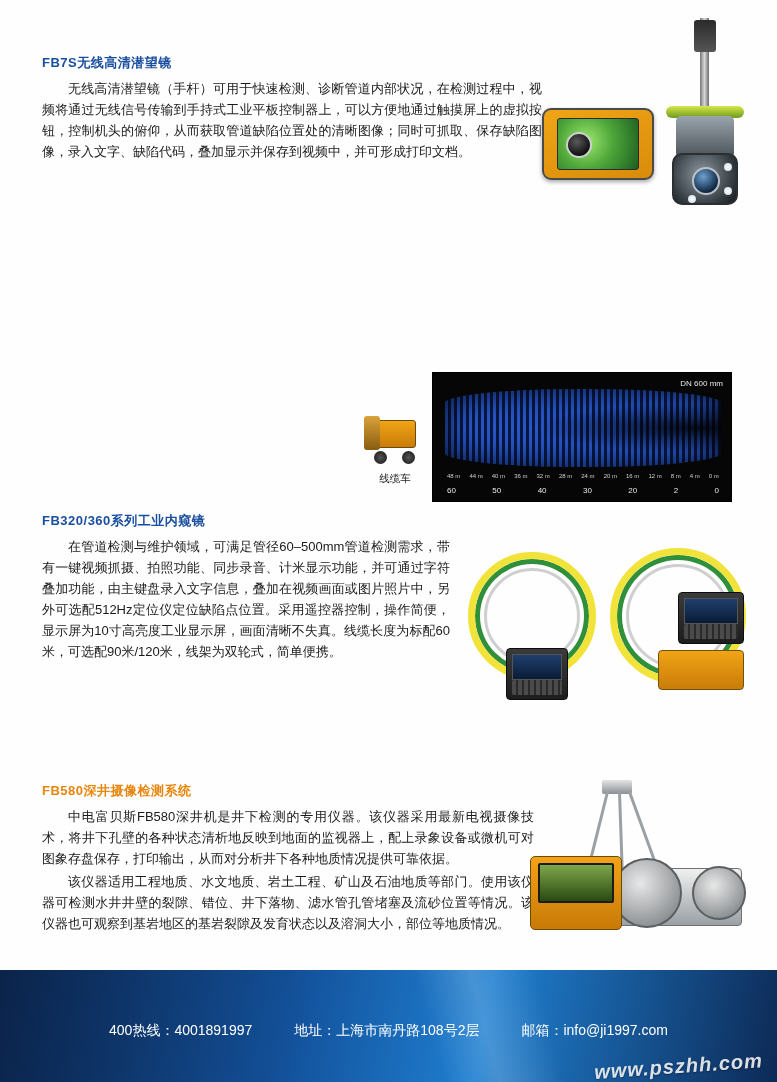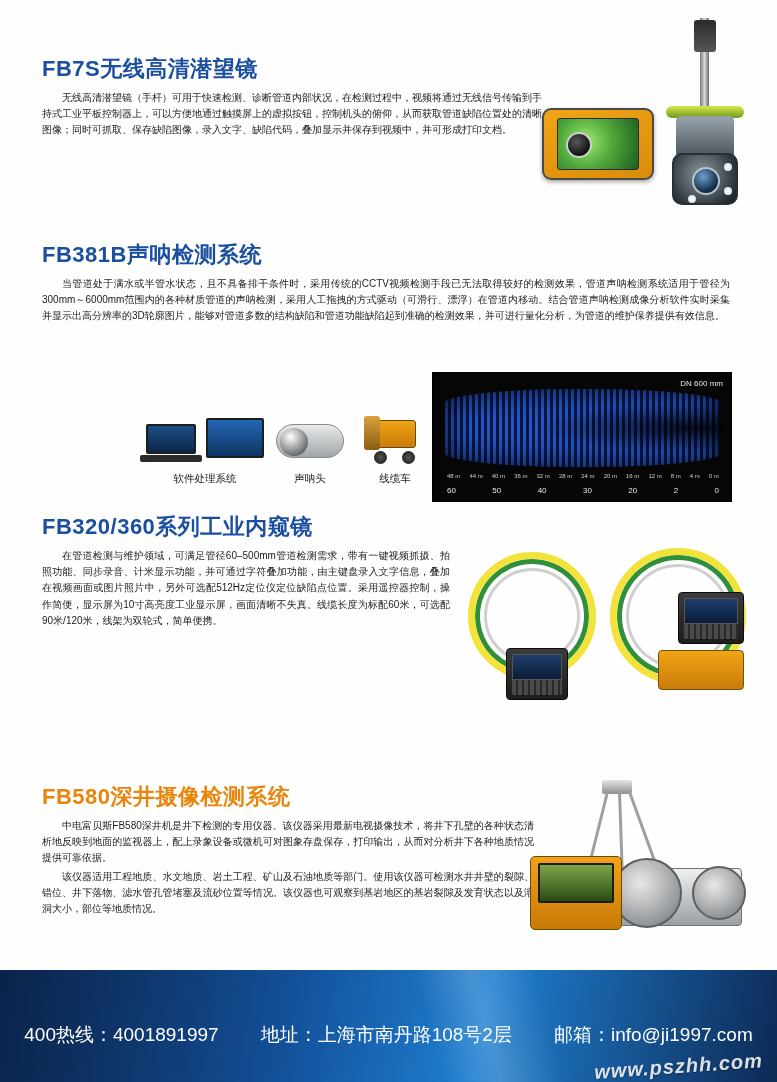--- a/index.html
+++ b/index.html
@@ -15,29 +15,29 @@
   .page {
     position: relative;
     width: 777px;
     height: 1082px;
     background: #fefefe;
   }
 
   
   .section { position: absolute; }
   .sec-title {
-    font-size: 22px;
+    font-size: 13px;
     font-weight: bold;
     letter-spacing: 0.5px;
     margin: 0 0 6px 0;
   }
   .t-blue { color: #1a4fa0; }
   .t-orange { color: #e8860c; }
   .body-text {
-    font-size: 10px;
+    font-size: 13px;
     line-height: 1.62;
     color: #1a1a1a;
     text-align: justify;
     margin: 0;
   }
   .body-text + .body-text { margin-top: 2px; }
   .indent { text-indent: 2em; }
 
   
   #sec1 { left: 42px; top: 54px; width: 520px; }
@@ -292,21 +292,21 @@
       linear-gradient(100deg, rgba(0,0,0,.25) 0%, rgba(0,0,0,0) 40%);
   }
   .company {
     position: absolute; right: 24px; top: 8px;
     color: #ffffff; font-size: 25px; font-weight: bold; letter-spacing: 1px;
     text-shadow: 0 1px 2px rgba(0,0,0,.5);
   }
   .contact-row {
     position: absolute; left: 0; top: 52px; width: 777px;
     display: flex; justify-content: center; gap: 42px;
-    color: #ffffff; font-size: 19px;
+    color: #ffffff; font-size: 14px;
   }
   .watermark {
     position: absolute; right: 14px; bottom: 4px;
     color: rgba(255,255,255,.85);
     font-size: 20px; font-style: italic; font-weight: bold;
     letter-spacing: 1px;
     transform: rotate(-4deg);
     text-shadow: 0 1px 2px rgba(0,0,0,.4);
   }
 </style>
@@ -331,41 +331,23 @@
     <div class="camhead-ring"></div>
     <div class="camhead-body"></div>
     <div class="camhead-lens">
       <div class="eye"></div>
       <div class="led" style="left:50px; top:8px;"></div>
       <div class="led" style="left:50px; top:32px;"></div>
       <div class="led" style="left:14px; top:40px;"></div>
     </div>
   </div>
 
-  <div class="section" id="sec2">
-    <h2 class="sec-title t-blue">FB381B声呐检测系统</h2>
-    <p class="body-text indent">当管道处于满水或半管水状态，且不具备排干条件时，采用传统的CCTV视频检测手段已无法取得较好的检测效果，管道声呐检测系统适用于管径为300mm～6000mm范围内的各种材质管道的声呐检测，采用人工拖拽的方式驱动（可滑行、漂浮）在管道内移动。结合管道声呐检测成像分析软件实时采集并显示出高分辨率的3D轮廓图片，能够对管道多数的结构缺陷和管道功能缺陷起到准确的检测效果，并可进行量化分析，为管道的维护保养提供有效信息。</p>
-  </div>
 
   <div class="sonar-row">
-    <div class="sonar-item" style="left:0; top:0; width:130px; height:82px;">
-      <div class="lap-base">
-        <div class="lap-screen"></div>
-        <div class="lap-kb"></div>
-      </div>
-      <div class="lap2-screen"></div>
-      <div class="sonar-cap">软件处理系统</div>
-    </div>
-
-    <div class="sonar-item" style="left:130px; top:0; width:80px; height:82px;">
-      <div class="sonar-head" style="left:6px;">
-        <div class="dome"></div>
-      </div>
-      <div class="sonar-cap">声呐头</div>
-    </div>
+
 
     <div class="sonar-item" style="left:212px; top:0; width:86px; height:82px;">
       <div class="cable-cart" style="left:10px;">
         <div class="box"></div>
         <div class="reel"></div>
         <div class="wheel" style="left:12px;"></div>
         <div class="wheel" style="left:40px;"></div>
       </div>
       <div class="sonar-cap">线缆车</div>
     </div>

